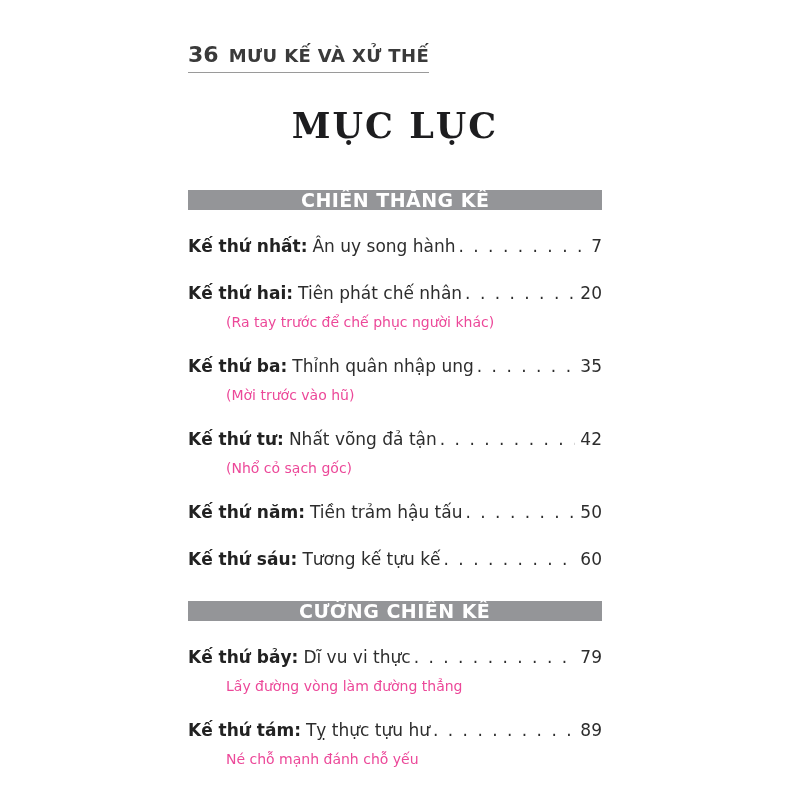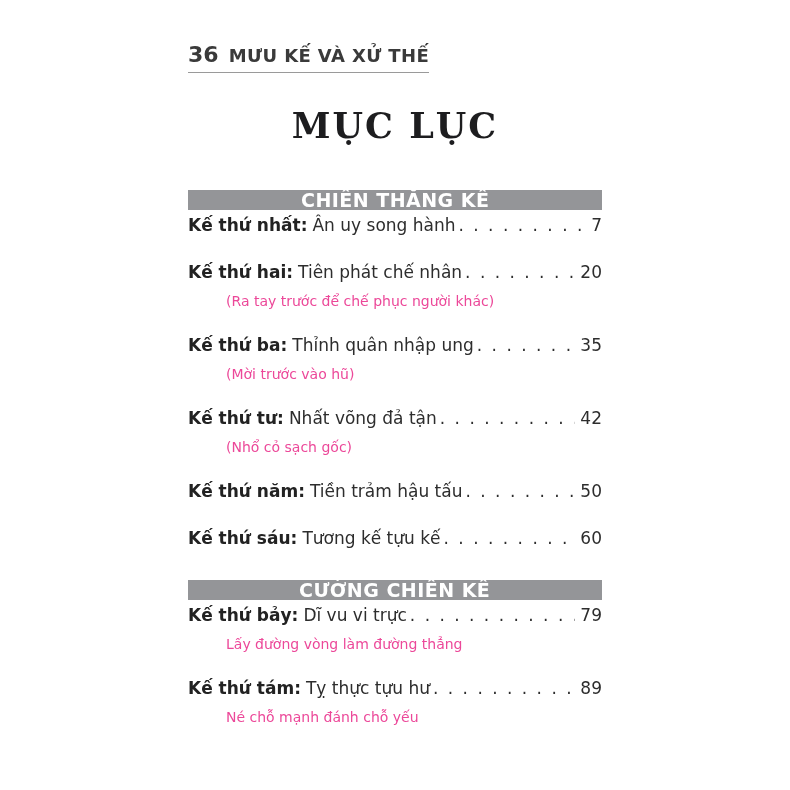--- a/index.html
+++ b/index.html
@@ -41,21 +41,21 @@
     letter-spacing:2px;
     color:#1d1d1f;
   }
   
   .section-bar{
     margin-top:44px;
     height:20px;
     background:#949598;
     display:flex;align-items:center;justify-content:center;
   }
-  .section-bar + .entry{margin-top:4px;}
+  .section-bar + .entry{margin-top:25px;}
   .section-bar .bar-label{
     color:#ffffff;
     font-weight:bold;
     font-size:20px;
     letter-spacing:.5px;
     display:inline-block;
     transform:scaleX(.95);
     white-space:nowrap;
   }
   .section-bar.second{margin-top:30px;}
@@ -167,21 +167,21 @@
       <span class="pg">60</span>
     </div>
 
     
     <div class="section-bar second">
       <span class="bar-label">CƯỜNG CHIẾN KẾ</span>
     </div>
 
     <div class="entry">
       <span class="lbl">Kế thứ bảy:</span>
-      <span class="ttl">Dĩ vu vi trực</span>
+      <span class="ttl">Dĩ vu vi thực</span>
       <span class="dots"></span>
       <span class="pg">79</span>
     </div>
     <div class="subtitle">Lấy đường vòng làm đường thẳng</div>
 
     <div class="entry">
       <span class="lbl">Kế thứ tám:</span>
       <span class="ttl">Tỵ thực tựu hư</span>
       <span class="dots"></span>
       <span class="pg">89</span>

